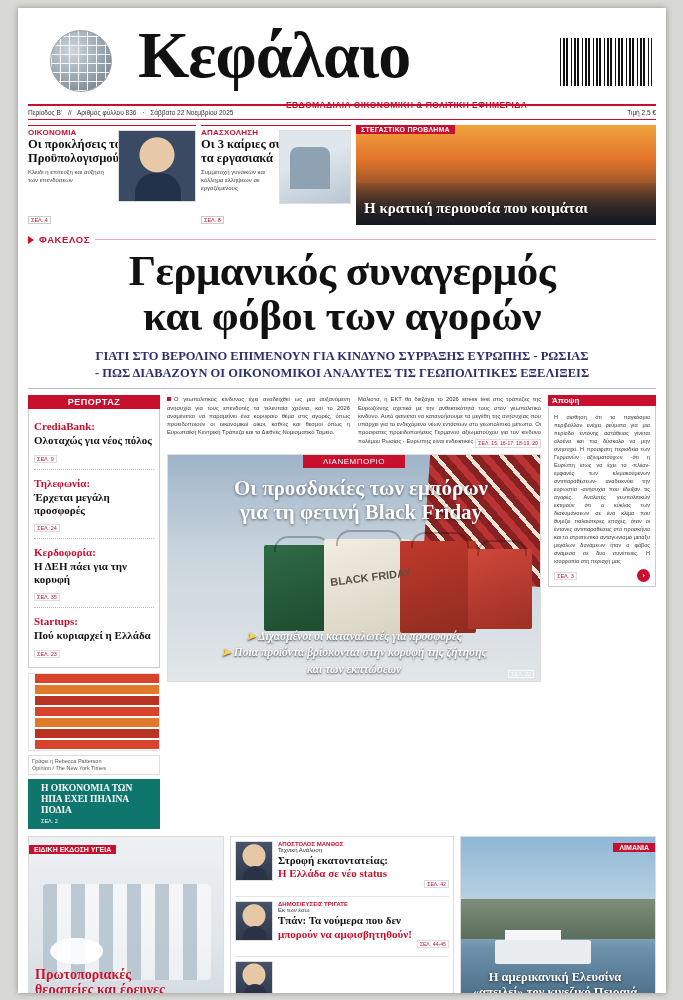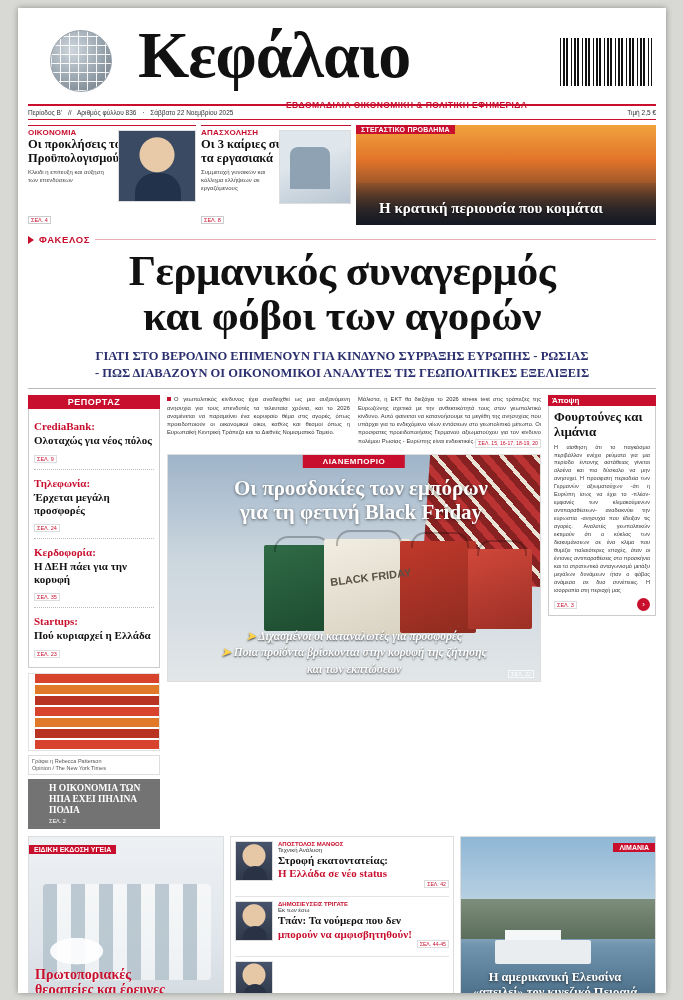--- a/index.html
+++ b/index.html
@@ -105,21 +105,21 @@
   .t3-photo:before{
     content:""; position:absolute; left:0; bottom:0; width:100%; height:42%;
     background:linear-gradient(180deg, rgba(30,35,45,.1), rgba(20,24,32,.95));
   }
   .t3-kicker{
     position:absolute; left:0; top:0; background:#c8102e; color:#fff;
     font-family:"Liberation Sans", sans-serif; font-size:7px; font-weight:bold;
     padding:1px 5px; letter-spacing:.2px;
   }
   .t3-title{
-    position:absolute; left:23px; bottom:8px; color:#fff;
+    position:absolute; left:8px; bottom:8px; color:#fff;
     font-family:"Liberation Serif", serif; font-weight:bold; font-size:15px;
     line-height:1.12; text-shadow:0 1px 2px rgba(0,0,0,.7);
   }
 
   
   .folder { margin:9px 10px 0 10px; display:flex; align-items:center; gap:5px; }
   .folder .tri { width:0;height:0;border-left:6px solid #c8102e;border-top:4px solid transparent;border-bottom:4px solid transparent; }
   .folder .lbl {
     font-family:"Liberation Sans", sans-serif; font-size:9.5px; font-weight:bold;
     color:#c8102e; letter-spacing:.6px;
@@ -170,21 +170,21 @@
     background:
       linear-gradient(90deg,#fff 0 6px,rgba(0,0,0,0) 6px),
       repeating-linear-gradient(180deg,#d8432e 0 9px,#fff 9px 11px,#e07a2a 11px 20px,#fff 20px 22px,#b93322 22px 31px,#fff 31px 33px);
     border:1px solid #e3e3e3;
   }
   .opinion {
     font-family:"Liberation Sans", sans-serif; font-size:5.5px; color:#555;
     border:1px solid #ddd; padding:2px 3px; margin-top:4px; line-height:1.3;
   }
   .redbox {
-    background:#737373; color:#fff; margin-top:4px; padding:4px 5px 5px 21px;
+    background:#0f766e; color:#fff; margin-top:4px; padding:4px 5px 5px 13px;
   }
   .redbox .t {
     font-family:"Liberation Serif", serif; font-weight:bold; font-size:9.5px; line-height:1.15;
   }
   .redbox .p {
     font-family:"Liberation Sans", sans-serif; font-size:5.5px; margin-top:2px;
   }
 
   
   .mid-cols { display:flex; gap:8px; }
@@ -199,21 +199,21 @@
   .bp-sky { position:absolute; inset:0; background:linear-gradient(180deg,#9fb4c9 0%, #cbd6de 45%, #e2e6e8 100%); }
   .bp-person {
     position:absolute; right:-6px; top:-4px; width:120px; height:132px;
     background:
       repeating-linear-gradient(45deg,#b33 0 7px,#822 7px 14px,#e9e3d5 14px 18px,#822 18px 25px);
     transform:rotate(4deg);
   }
   .bp-kicker {
     position:absolute; left:50%; transform:translateX(-50%); top:0;
     background:#c8102e; color:#fff; font-family:"Liberation Sans", sans-serif;
-    font-size:8px; font-weight:bold; padding:2px 20px; letter-spacing:.5px;
+    font-size:8px; font-weight:normal; padding:2px 20px; letter-spacing:.5px;
   }
   .bp-title {
     position:absolute; left:14px; right:0; top:22px; text-align:center; color:#fff;
     font-family:"Liberation Serif", serif; font-weight:bold; font-size:21px;
     line-height:1.14; text-shadow:0 1px 3px rgba(0,0,0,.55);
   }
   .bags { position:absolute; left:0; right:0; bottom:46px; height:112px; }
   .bag { position:absolute; border-radius:2px; }
   .bag:after{ content:""; position:absolute; left:14%; top:-9px; width:72%; height:14px; border:2px solid rgba(0,0,0,.25); border-bottom:none; border-radius:14px 14px 0 0;}
   .bag1 { left:96px; bottom:4px; width:72px; height:86px; background:linear-gradient(160deg,#2f6b46,#1d4a2f); }
@@ -439,21 +439,20 @@
           <div><span class="ar">➤</span> <span>Ποια προϊόντα βρίσκονται στην κορυφή της ζήτησης</span></div>
           <div>και των εκπτώσεων</div>
         </div>
         <div class="bp-pg">ΣΕΛ. 22</div>
       </div>
     </div>
 
     <div class="col-right">
       <div class="apopsi-head">Άποψη</div>
       <div class="apopsi-box">
-        <div class="apopsi-title">Φουρτούνες και λιμάνια</div>
         <div class="apopsi-body">Η αίσθηση ότι το παγκόσμιο περιβάλλον ενέχει ρεύματα για μια περίοδο έντονης αστάθειας γίνεται ολοένα και πιο δύσκολο να μην ανησυχεί. Η προσφατη περιοδεία των Γερμανών αξιωματούχων -ότι η Ευρώπη ίσως να έχει το -πλέον- εμφανές των κλιμακούμενων αντιπαραθέσεων- αναδεικνύει την ευρωστία -ανησυχία που έδειξαν τις αγορές. Αναλυτές γεωπολιτικών εκτιμούν ότι ο κύκλος των διακυμάνσεων σε ένα κλίμα που θυμίζει παλαιότερες εποχές, όταν οι έντονες αντιπαραθέσεις στο προσκήνιο και το στρατιωτικό ανταγωνισμό μετάξυ μεγάλων δυνάμεων ήταν ο φόβος ανάμεσα σε δυο συνέπειες. Η ισορροπία στη περιοχή μας</div>
         <div class="apopsi-foot">
           <span class="rpage">ΣΕΛ. 3</span>
           <span class="arrow-circ">›</span>
         </div>
       </div>
     </div>
   </div>
 
   <div class="bottom">

